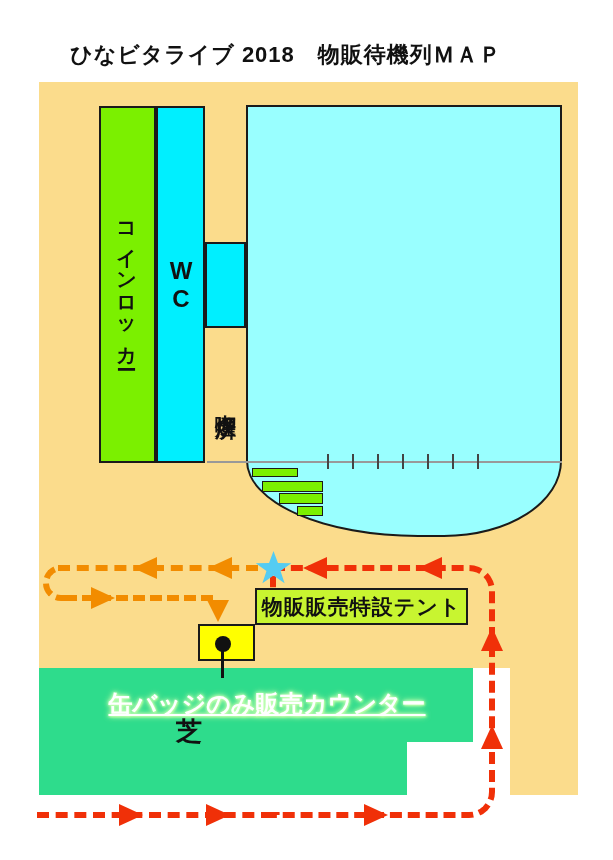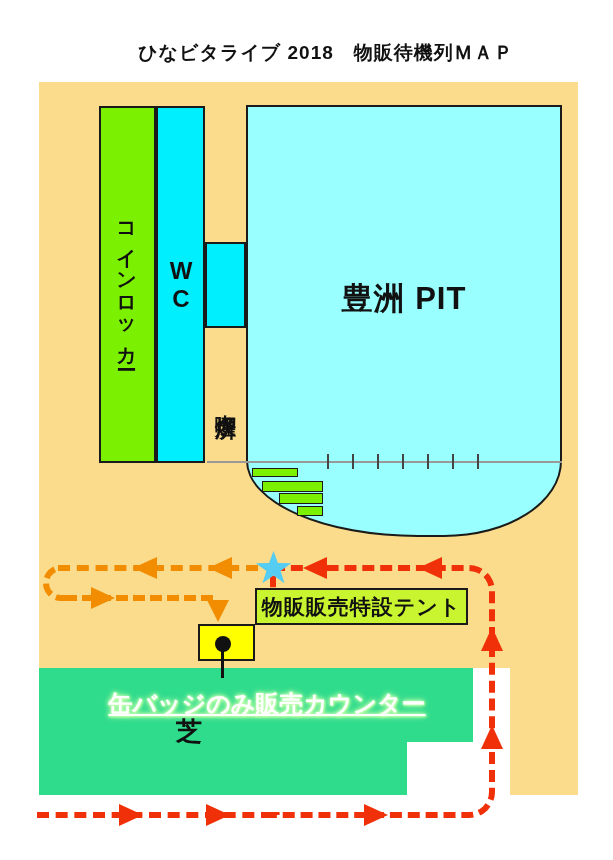--- a/index.html
+++ b/index.html
@@ -1,21 +1,21 @@
 <!DOCTYPE html>
 <html style="--map-bg: #FBDC8C; --building-green: #7BF000; --building-cyan: #00EFFF; --venue-fill: #99FFFF; --lawn-green: #2EDC8C; --tent-fill: #C8F530; --badge-box-fill: #FFFF00; --star-fill: #55CCF2; --merch-queue-color: #F03008; --badge-queue-color: #F28C00;"><head>
 <meta charset="utf-8">
 <style>
   html,body{margin:0;padding:0;background:#fff;}
   .stage{position:relative;width:613px;height:860px;background:#fff;overflow:hidden;
          font-family:"Liberation Sans","DejaVu Sans",sans-serif;color:#111;}
   .abs{position:absolute;box-sizing:border-box;}
 
   
-  .title{left:0;top:40px;width:572px;text-align:center;font-size:19px;font-weight:bold;letter-spacing:1px;margin-left:40px;}
+  .title{left:0;top:40px;width:572px;text-align:center;font-size:22px;font-weight:bold;letter-spacing:1px;}
 
   
   .tan-main{left:39px;top:82px;width:539px;height:586px;background:var(--map-bg,#FBDC8C);}
   .tan-right{left:510px;top:668px;width:68px;height:127px;background:var(--map-bg,#FBDC8C);}
 
   
   .bldg{border:2px solid #1a1a1a;display:flex;align-items:center;justify-content:center;}
   .coin-locker{left:99px;top:106px;width:57px;height:357px;background:var(--building-green,#7BF000);}
   .wc{left:156px;top:106px;width:49px;height:357px;background:var(--building-cyan,#00EFFF);}
   .connector{left:205px;top:242px;width:41px;height:86px;background:var(--building-cyan,#00EFFF);}
@@ -94,21 +94,20 @@
   </div>
   <div class="abs bldg wc">
     <span class="v-upright">WC</span>
   </div>
   <div class="abs bldg connector"></div>
   <div class="abs smoking">
     <span class="v-mixed">喫煙所</span>
   </div>
 
   <div class="abs venue"></div>
-  <div class="abs venue-label">豊洲 PIT</div>
 
   <div class="abs gray-line"></div>
   <div class="abs tick" style="left:327px"></div>
   <div class="abs tick" style="left:352px"></div>
   <div class="abs tick" style="left:377px"></div>
   <div class="abs tick" style="left:402px"></div>
   <div class="abs tick" style="left:427px"></div>
   <div class="abs tick" style="left:452px"></div>
   <div class="abs tick" style="left:477px"></div>
   <div class="abs stair" style="left:252px;top:468px;width:46px;height:9px"></div>

